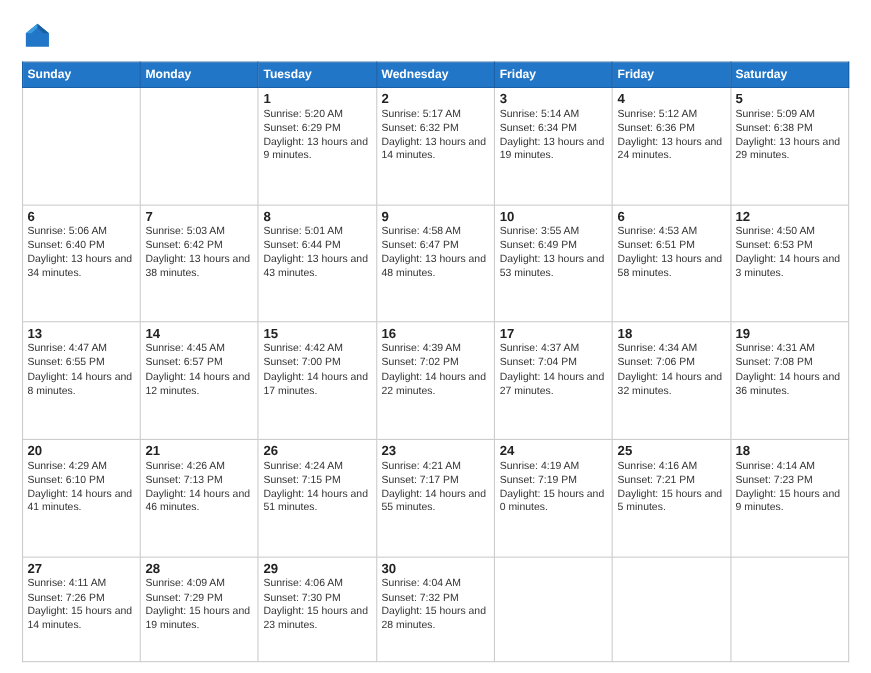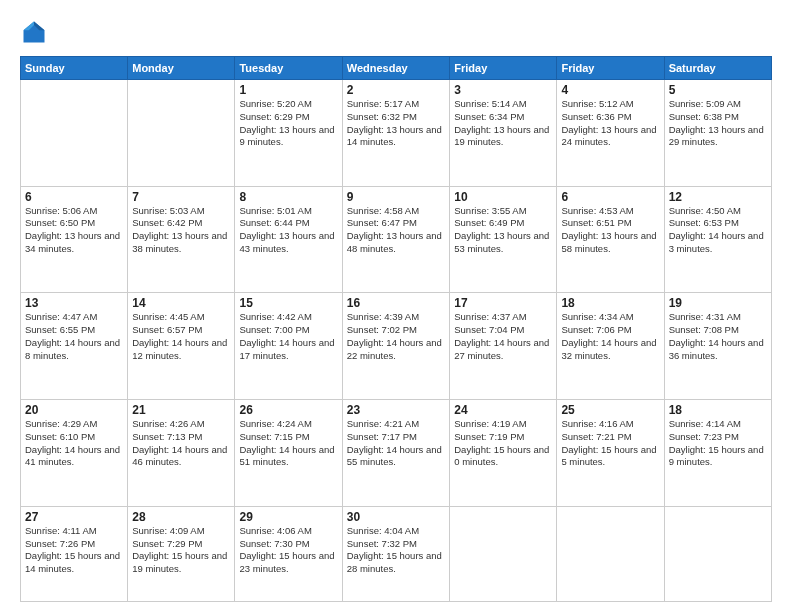--- a/index.html
+++ b/index.html
@@ -167,21 +167,21 @@
             <span class="day-num">5</span>
             <div class="day-info">Sunrise: 5:09 AM
 Sunset: 6:38 PM
 Daylight: 13 hours and 29 minutes.</div>
           </td>
         </tr>
         <tr>
           <td>
             <span class="day-num">6</span>
             <div class="day-info">Sunrise: 5:06 AM
-Sunset: 6:50 PM
+Sunset: 6:40 PM
 Daylight: 13 hours and 34 minutes.</div>
           </td>
           <td>
             <span class="day-num">7</span>
             <div class="day-info">Sunrise: 5:03 AM
 Sunset: 6:42 PM
 Daylight: 13 hours and 38 minutes.</div>
           </td>
           <td>
             <span class="day-num">8</span>

